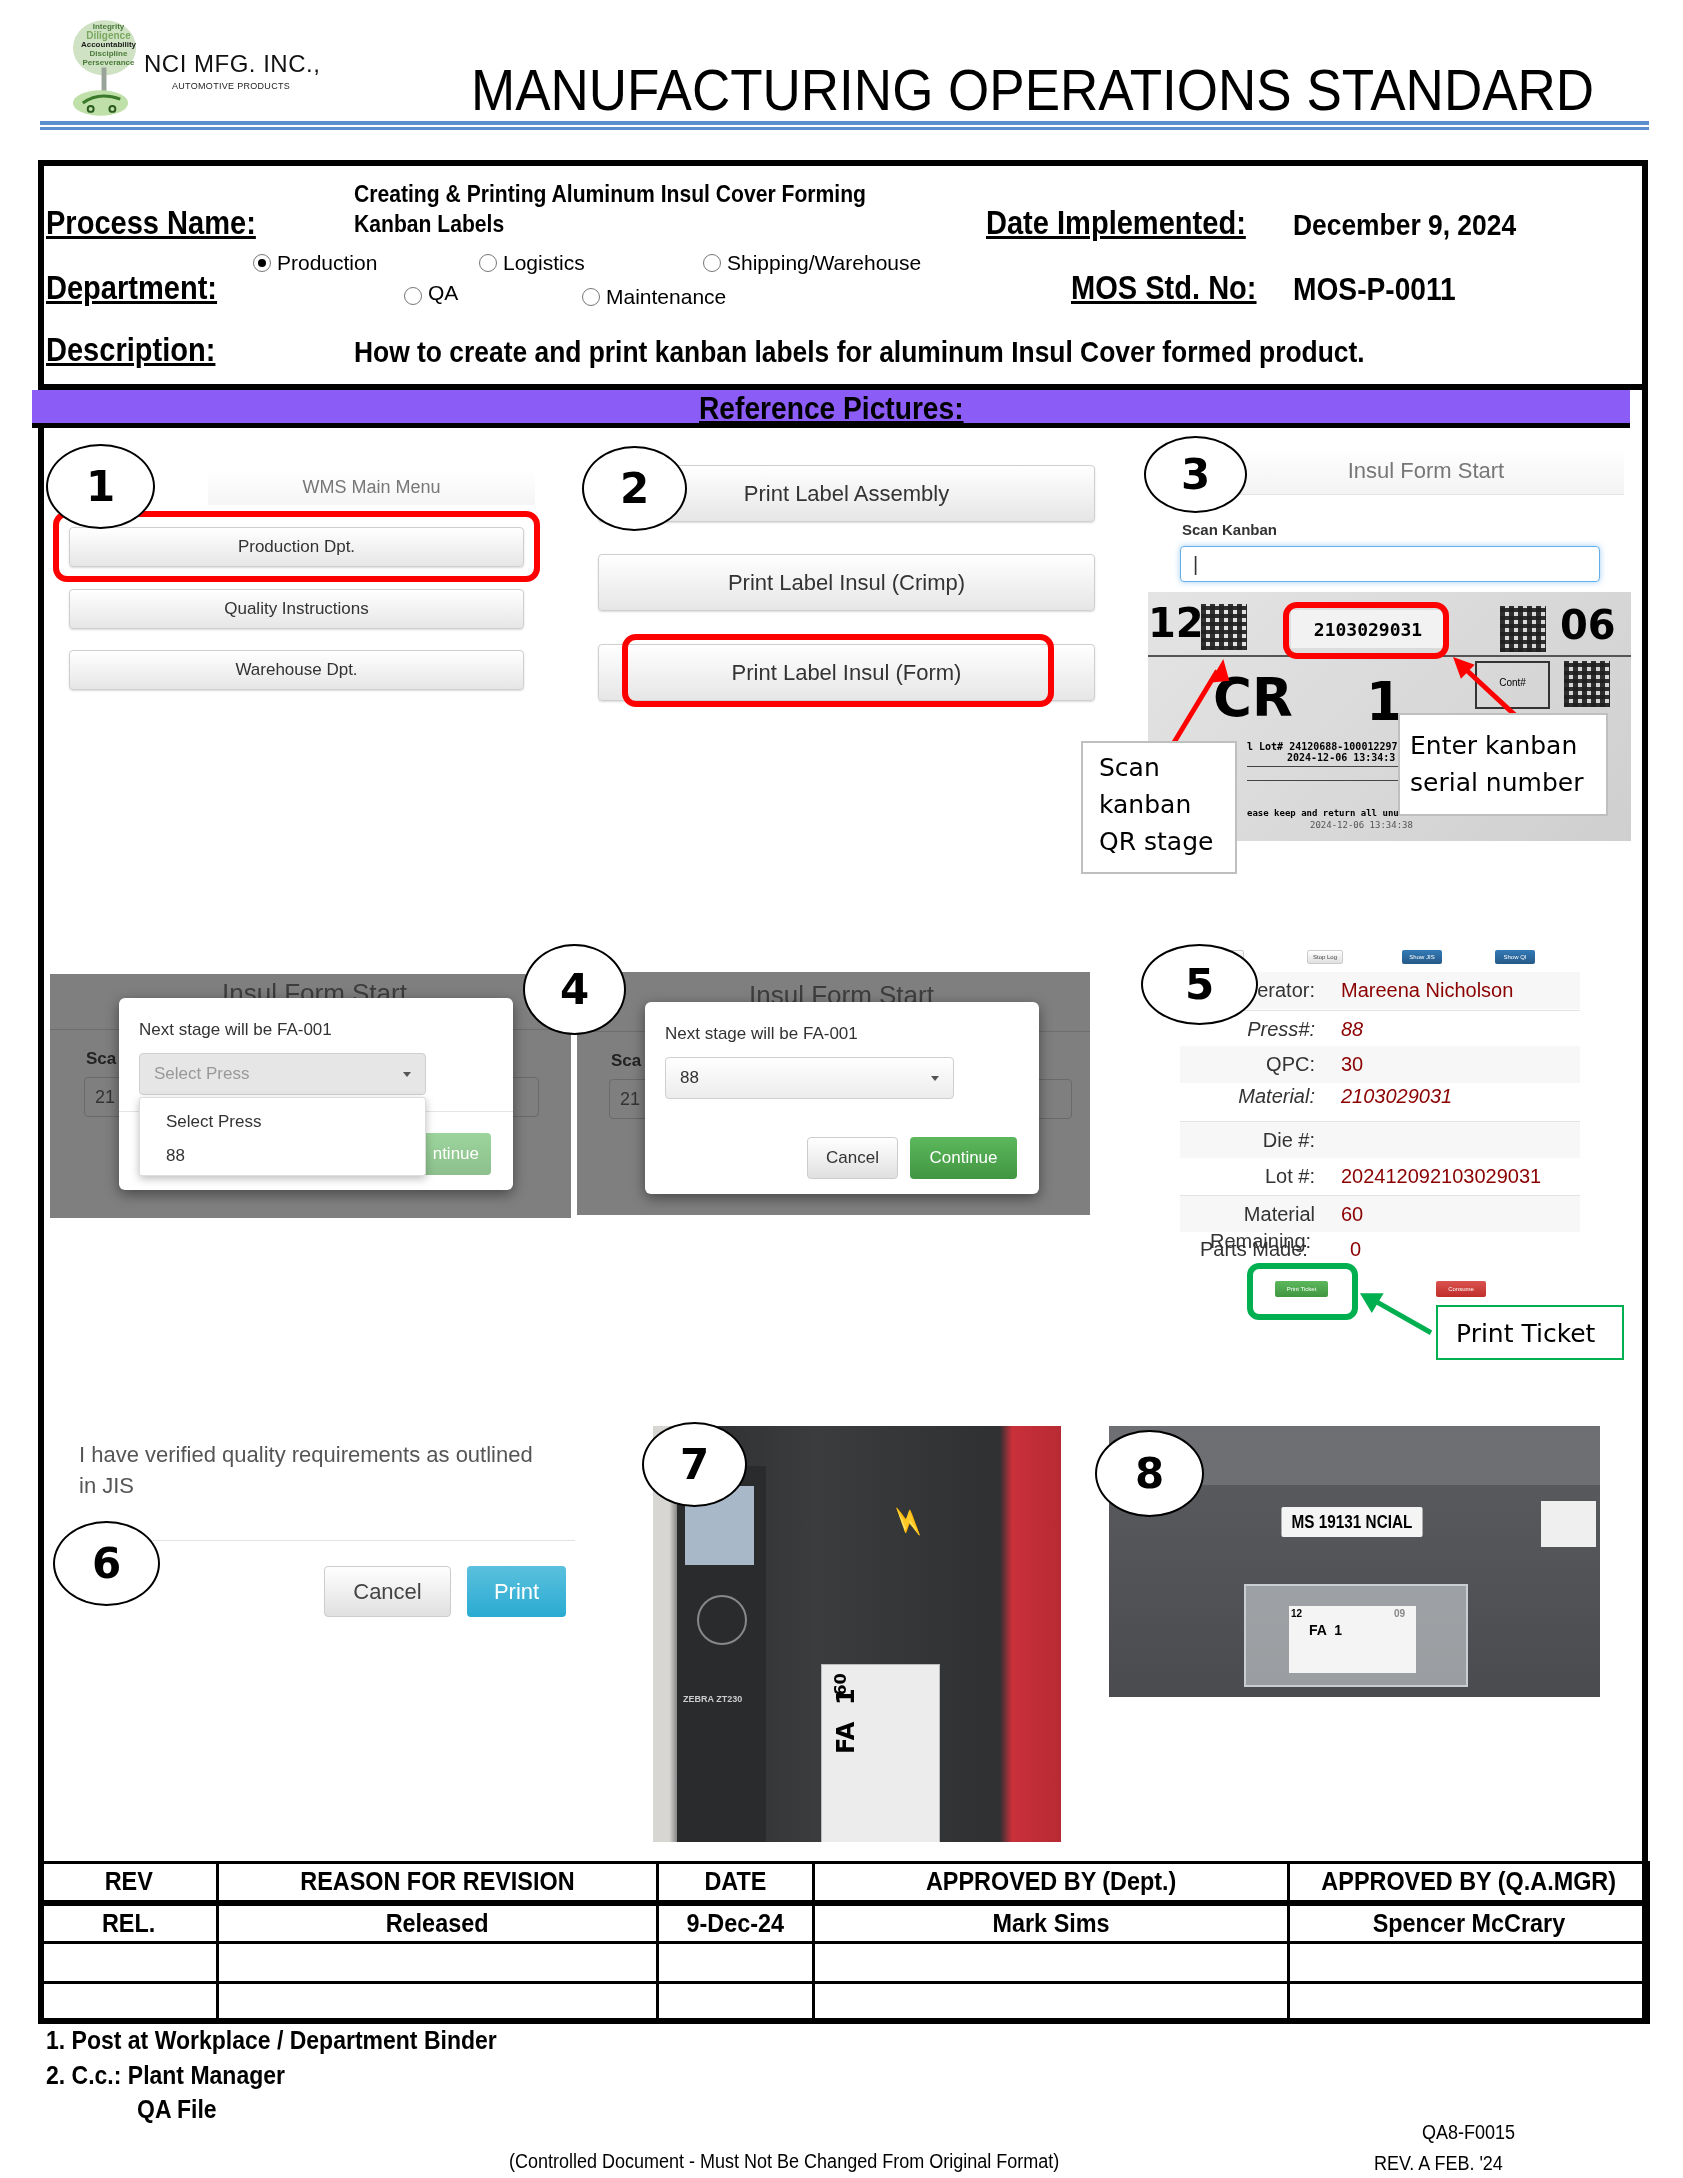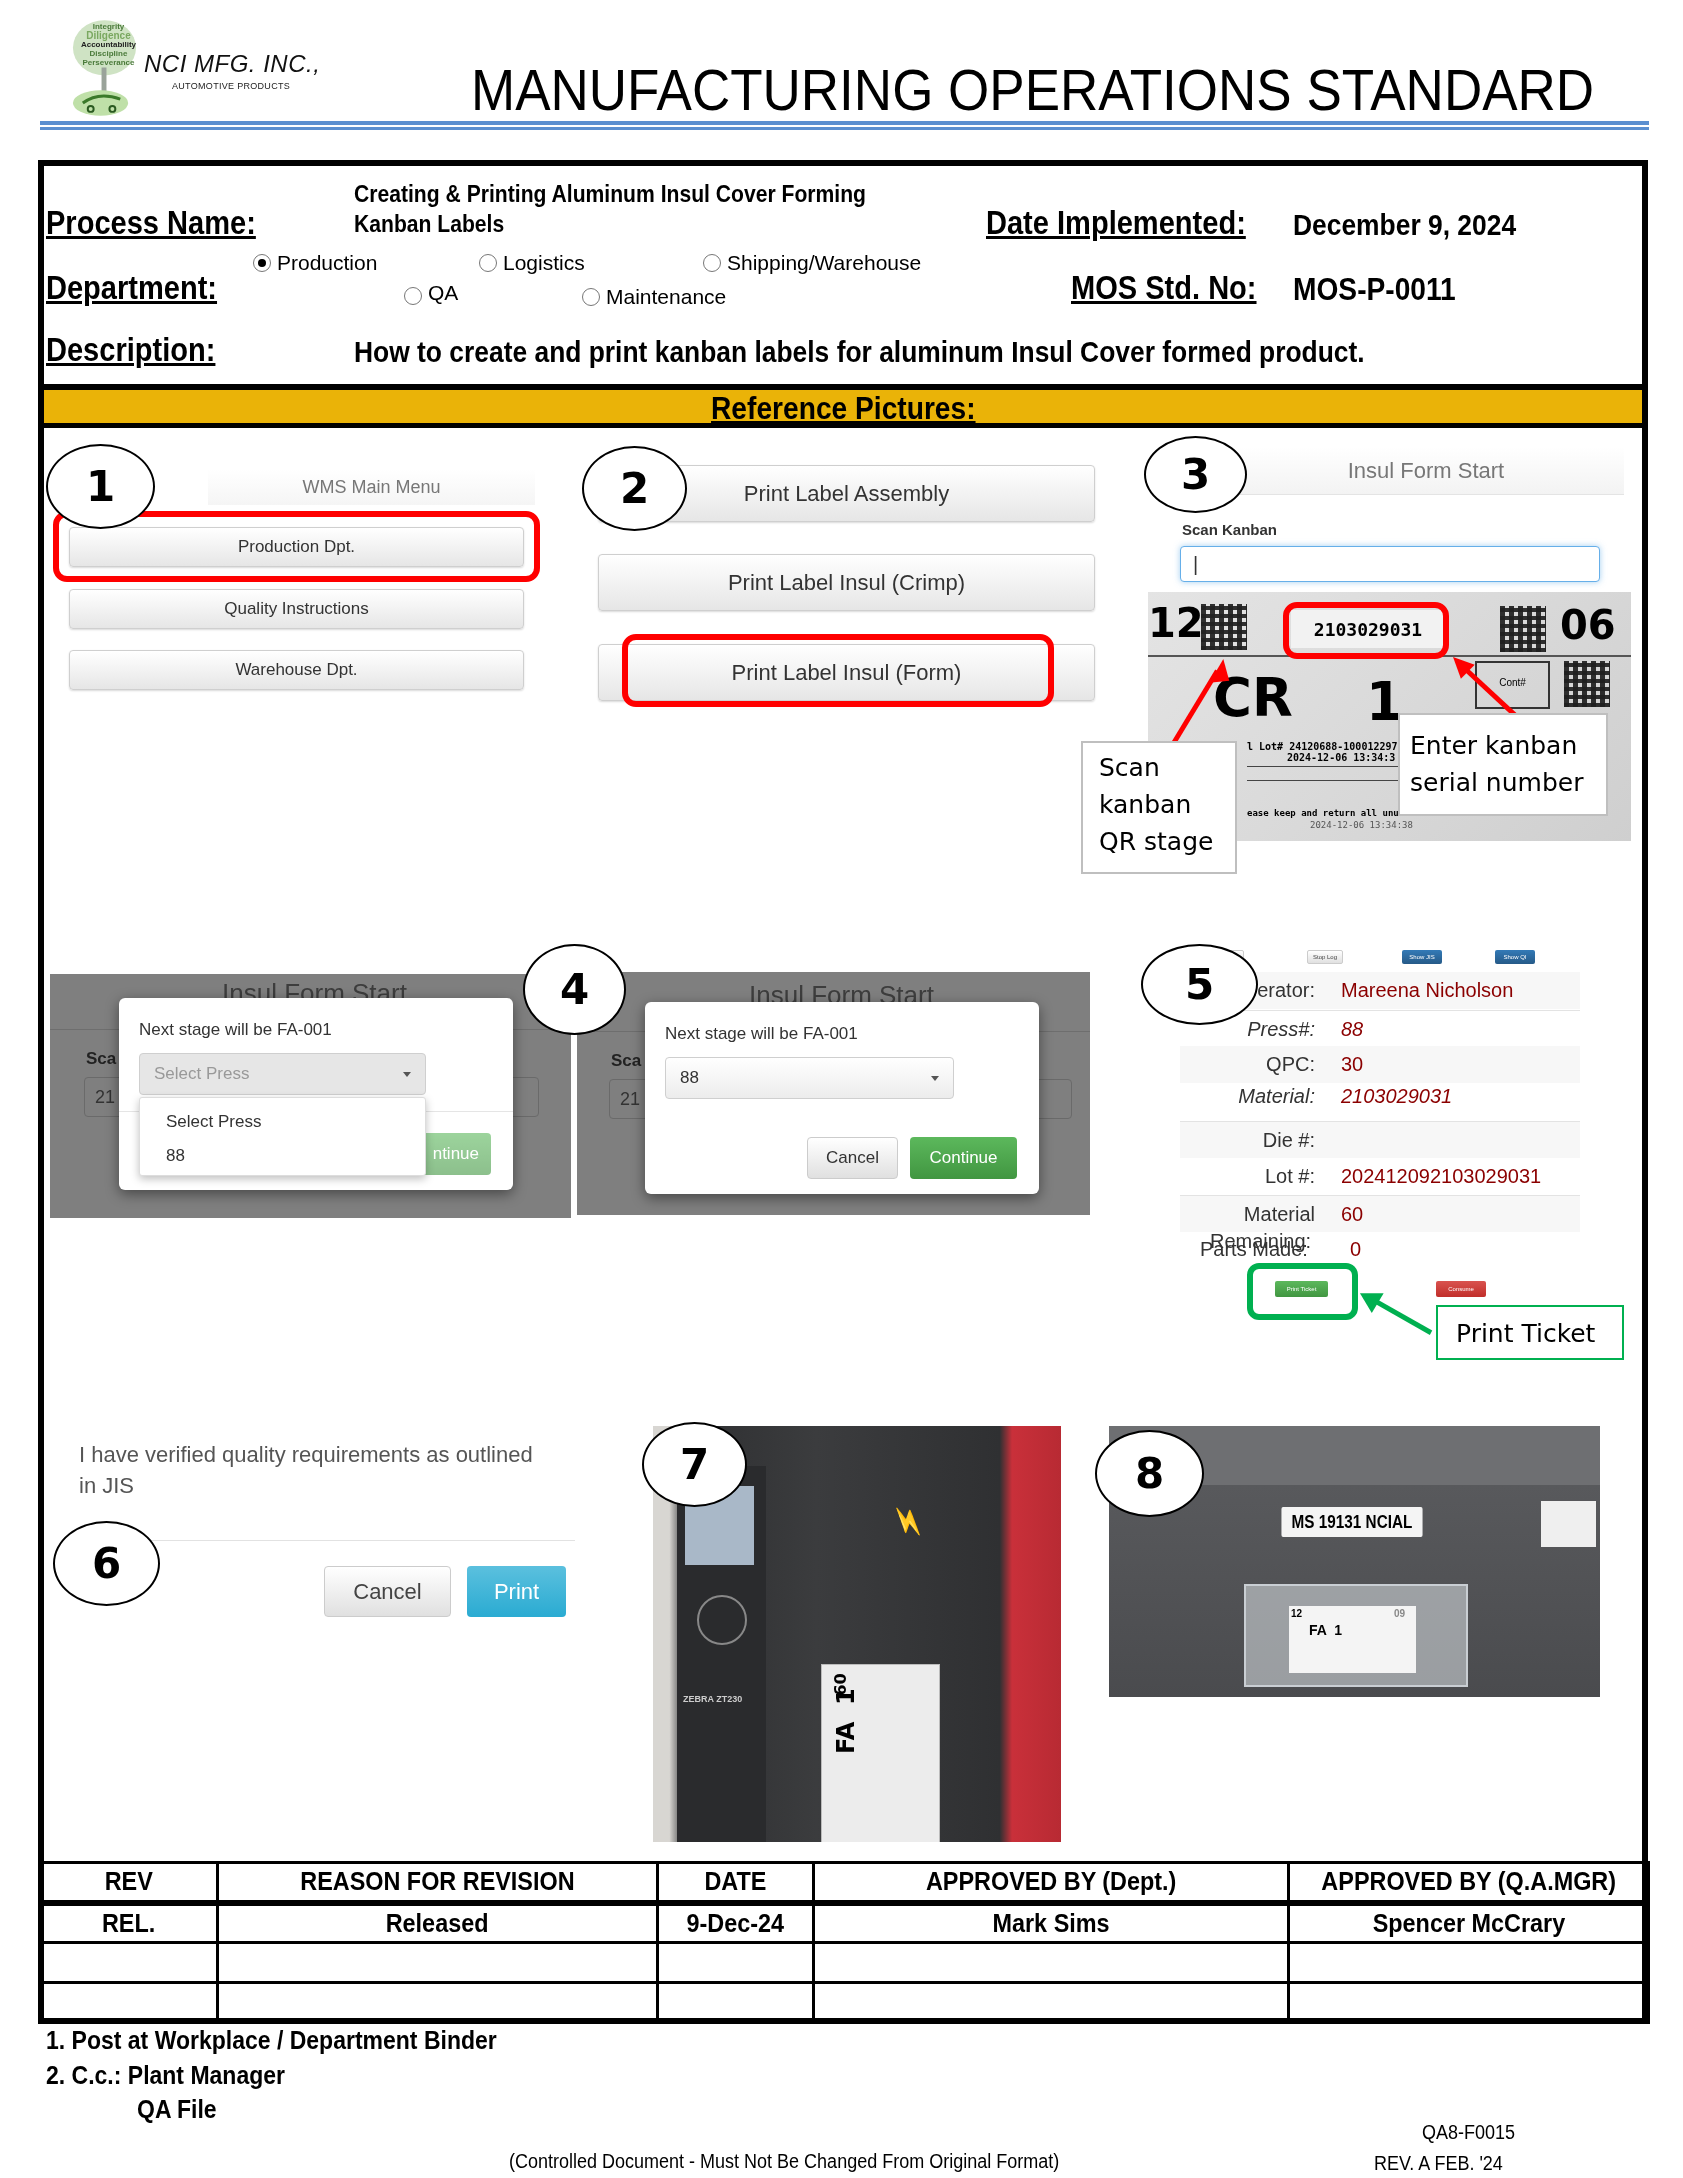--- a/index.html
+++ b/index.html
@@ -4,38 +4,38 @@
 <style>
   * { box-sizing: border-box; margin: 0; padding: 0; }
   html, body { width: 1683px; height: 2178px; background: #ffffff; overflow: hidden; }
   body { position: relative; font-family: "Liberation Sans", sans-serif; color: #000; }
   .abs { position: absolute; }
 
   
   .logo { left: 69px; top: 18px; width: 287px; height: 99px; }
   .logo-tree { position: absolute; left: 0; top: 0; width: 71px; height: 99px; }
   .logo-words { position: absolute; left: 4px; top: 4px; width: 71px; font-family: "Liberation Sans", sans-serif; font-size: 8px; line-height: 9px; color: #4a7a3a; text-align: center; font-weight: bold; }
-  .logo-name { position: absolute; left: 75px; top: 32px; font-size: 24px; letter-spacing: 0.5px; color: #111; font-style: italic; }
+  .logo-name { position: absolute; left: 75px; top: 32px; font-size: 24px; letter-spacing: 0.5px; color: #111; }
   .logo-sub { position: absolute; left: 103px; top: 63px; font-size: 9px; color: #222; letter-spacing: 0.3px; }
   .main-title { left: 471px; top: 57px; font-family: "Liberation Sans", sans-serif; font-size: 57px; transform: scaleX(0.93); transform-origin: left top; letter-spacing: 0px; color: #000; white-space: nowrap; }
   .rule1 { left: 40px; top: 121px; width: 1609px; height: 4px; background: #5b8fd0; }
   .rule2 { left: 40px; top: 127px; width: 1609px; height: 3px; background: #5b8fd0; }
 
   
   .frame { left: 38px; top: 160px; width: 1610px; height: 1864px; border: 6px solid #000; }
 
   .lbl { font-family: "Liberation Sans", sans-serif; font-weight: bold; font-size: 33px; text-decoration: underline; transform: scaleX(0.88); transform-origin: left top; white-space: nowrap; }
   .val { font-family: "Liberation Sans", sans-serif; font-weight: bold; white-space: nowrap; transform: scaleX(0.88); transform-origin: left top; }
 
   .radio { display: flex; align-items: center; gap: 6px; font-size: 21px; white-space: nowrap; }
   .radio .dot { width: 18px; height: 18px; border: 1.5px solid #777; border-radius: 50%; position: relative; background: #fff; }
   .radio .dot.on::after { content: ""; position: absolute; left: 4px; top: 4px; width: 8px; height: 8px; border-radius: 50%; background: #000; }
 
   .hline { background: #000; height: 6px; }
-  .ref-bar { left: 44px; top: 390px; width: 1598px; height: 38px; background: #eab308; border-bottom: 5px solid #000; }
+  .ref-bar { left: 32px; top: 390px; width: 1598px; height: 38px; background: #8b5cf6; border-bottom: 5px solid #000; }
   .ref-title { position: absolute; left: 0; right: 0; top: 0; text-align: center; font-weight: bold; font-size: 32px; }
   .ref-title span { text-decoration: underline; display: inline-block; transform: scaleX(0.88); }
 
   
   .step { position: absolute; width: 109px; height: 85px; border: 2px solid #000; border-radius: 50%; background: #fff; display: flex; align-items: center; justify-content: center; font-family: "DejaVu Sans", sans-serif; font-weight: bold; font-size: 42px; z-index: 5; }
 
   
   .wbtn { position: absolute; background: linear-gradient(#ffffff, #e6e6e6); border: 1px solid #cfcfcf; border-radius: 4px; box-shadow: 0 1px 2px rgba(0,0,0,0.15); display: flex; align-items: center; justify-content: center; color: #333; font-family: "Liberation Sans", sans-serif; }
   .redbox { position: absolute; border: 6px solid #ff0000; border-radius: 14px; z-index: 4; }
   .greenbox { position: absolute; border: 6px solid #00b050; border-radius: 12px; z-index: 4; }

